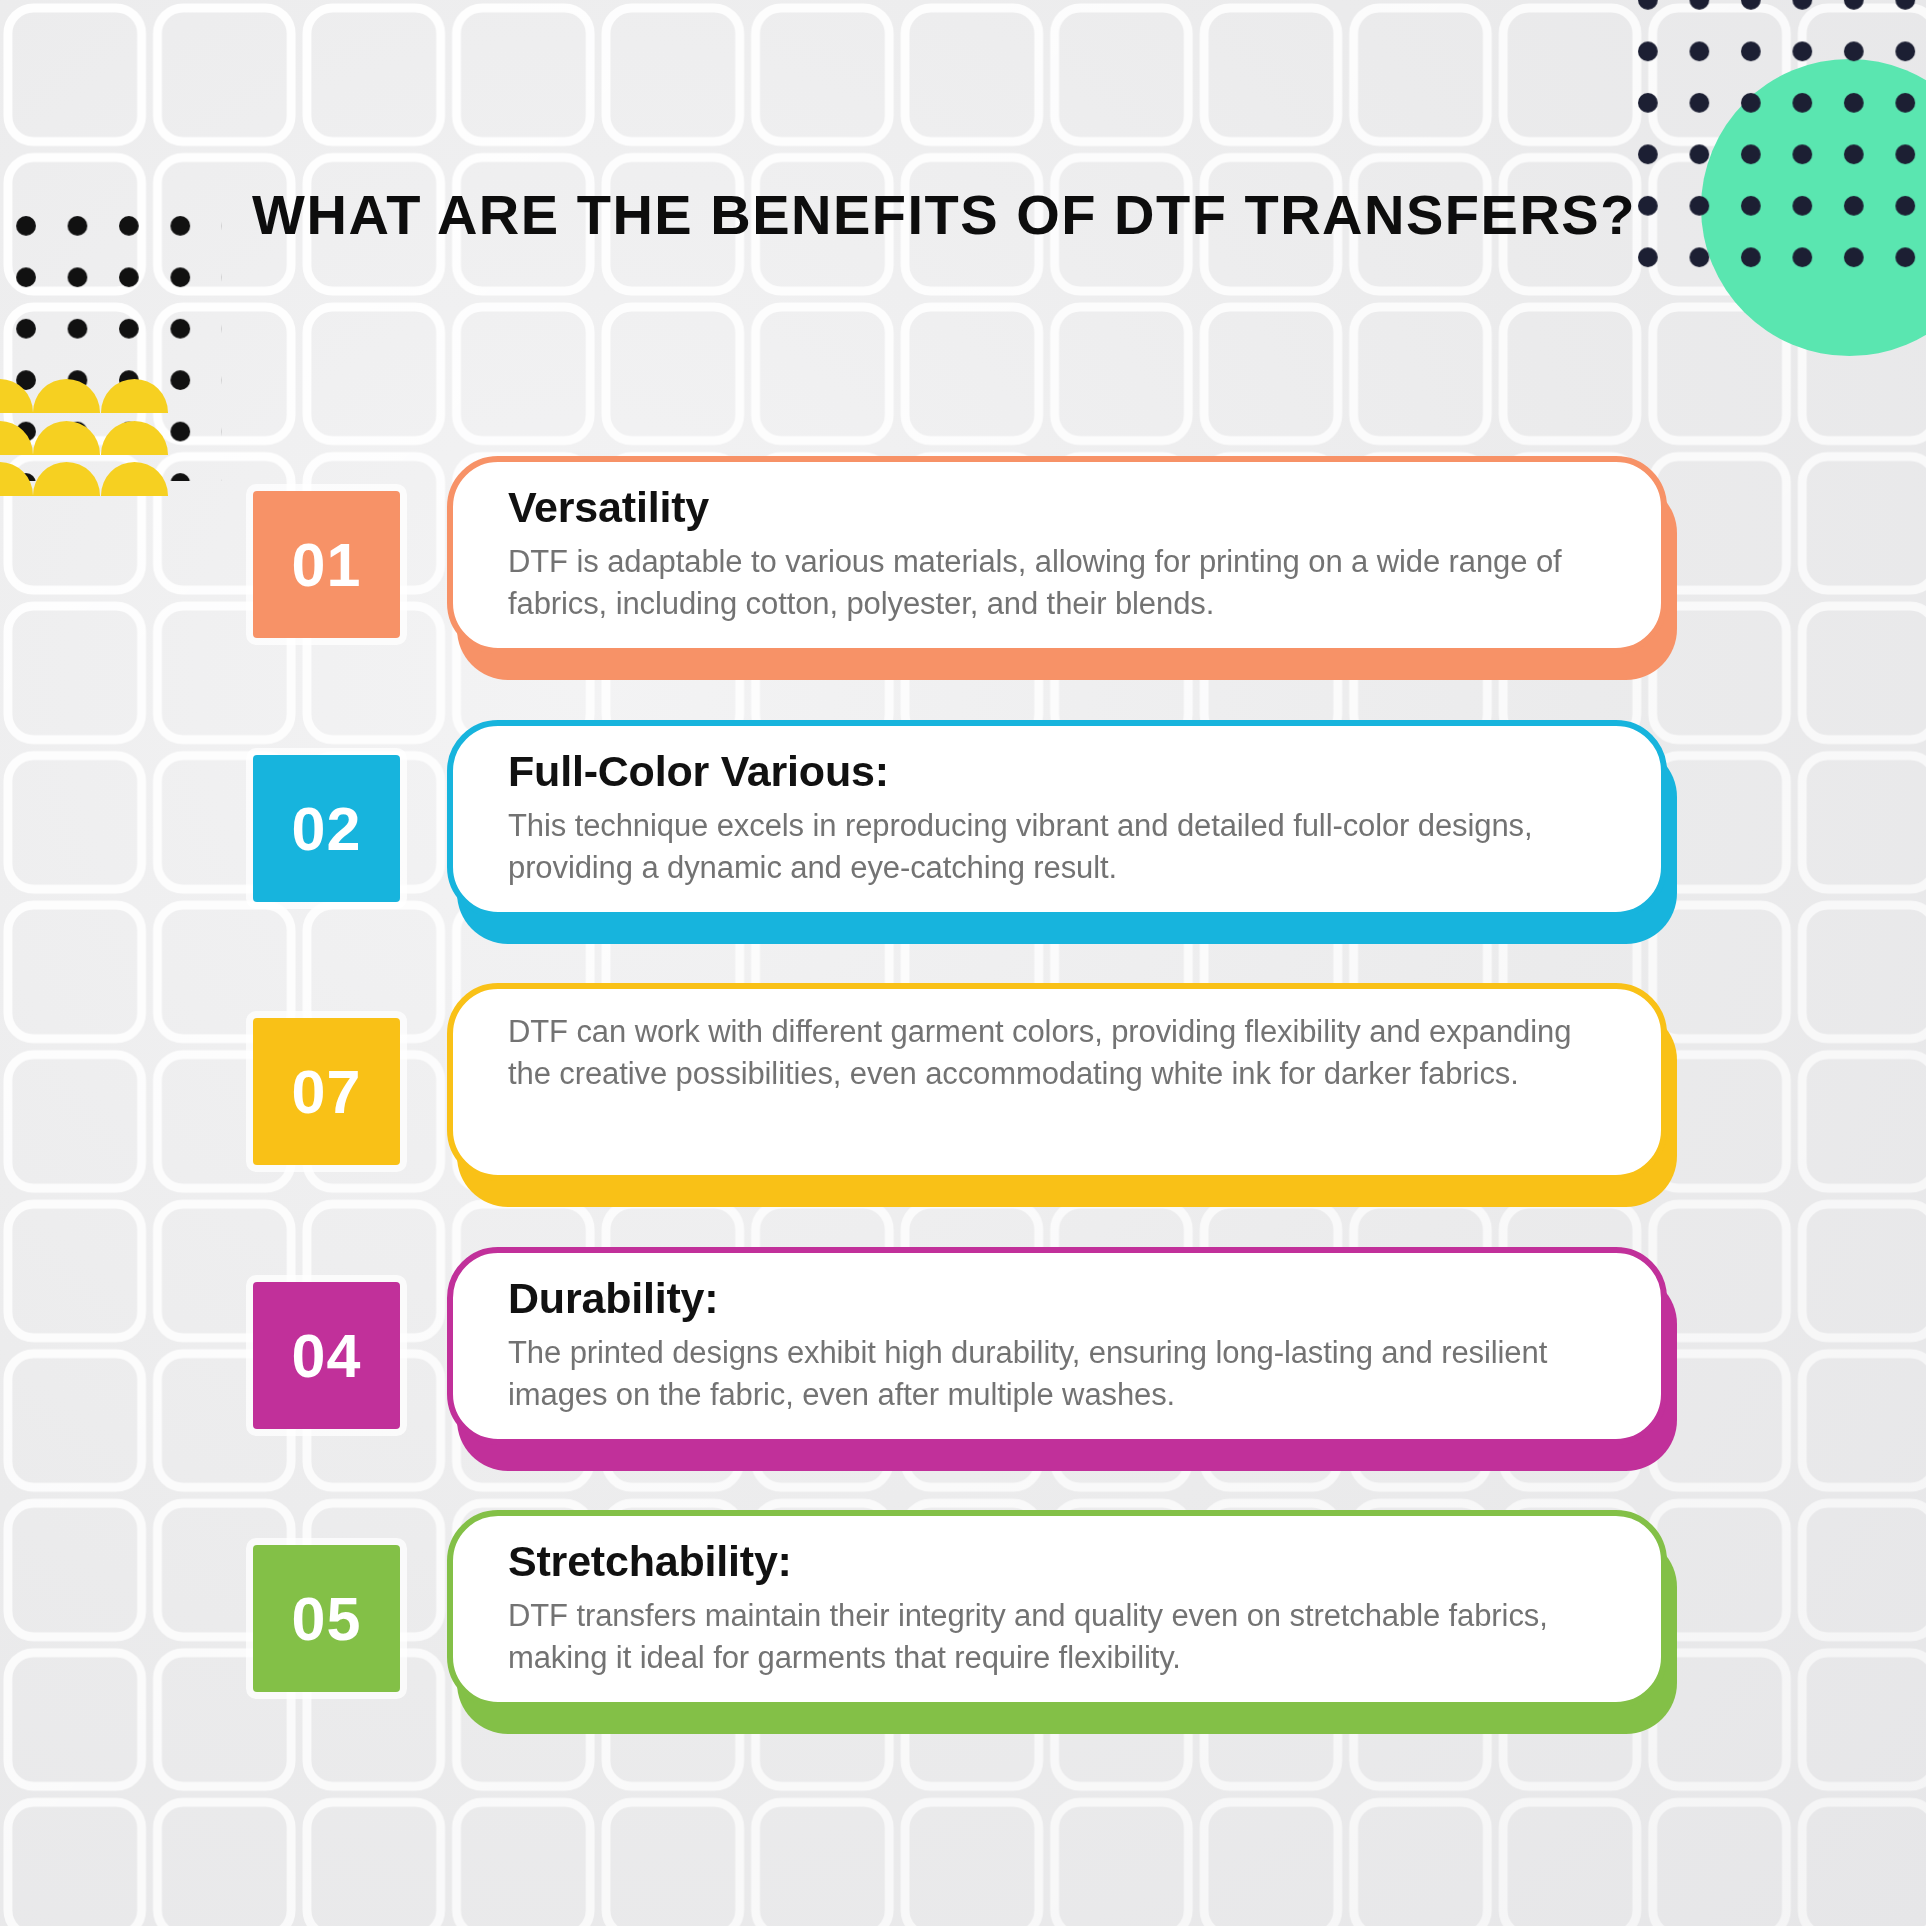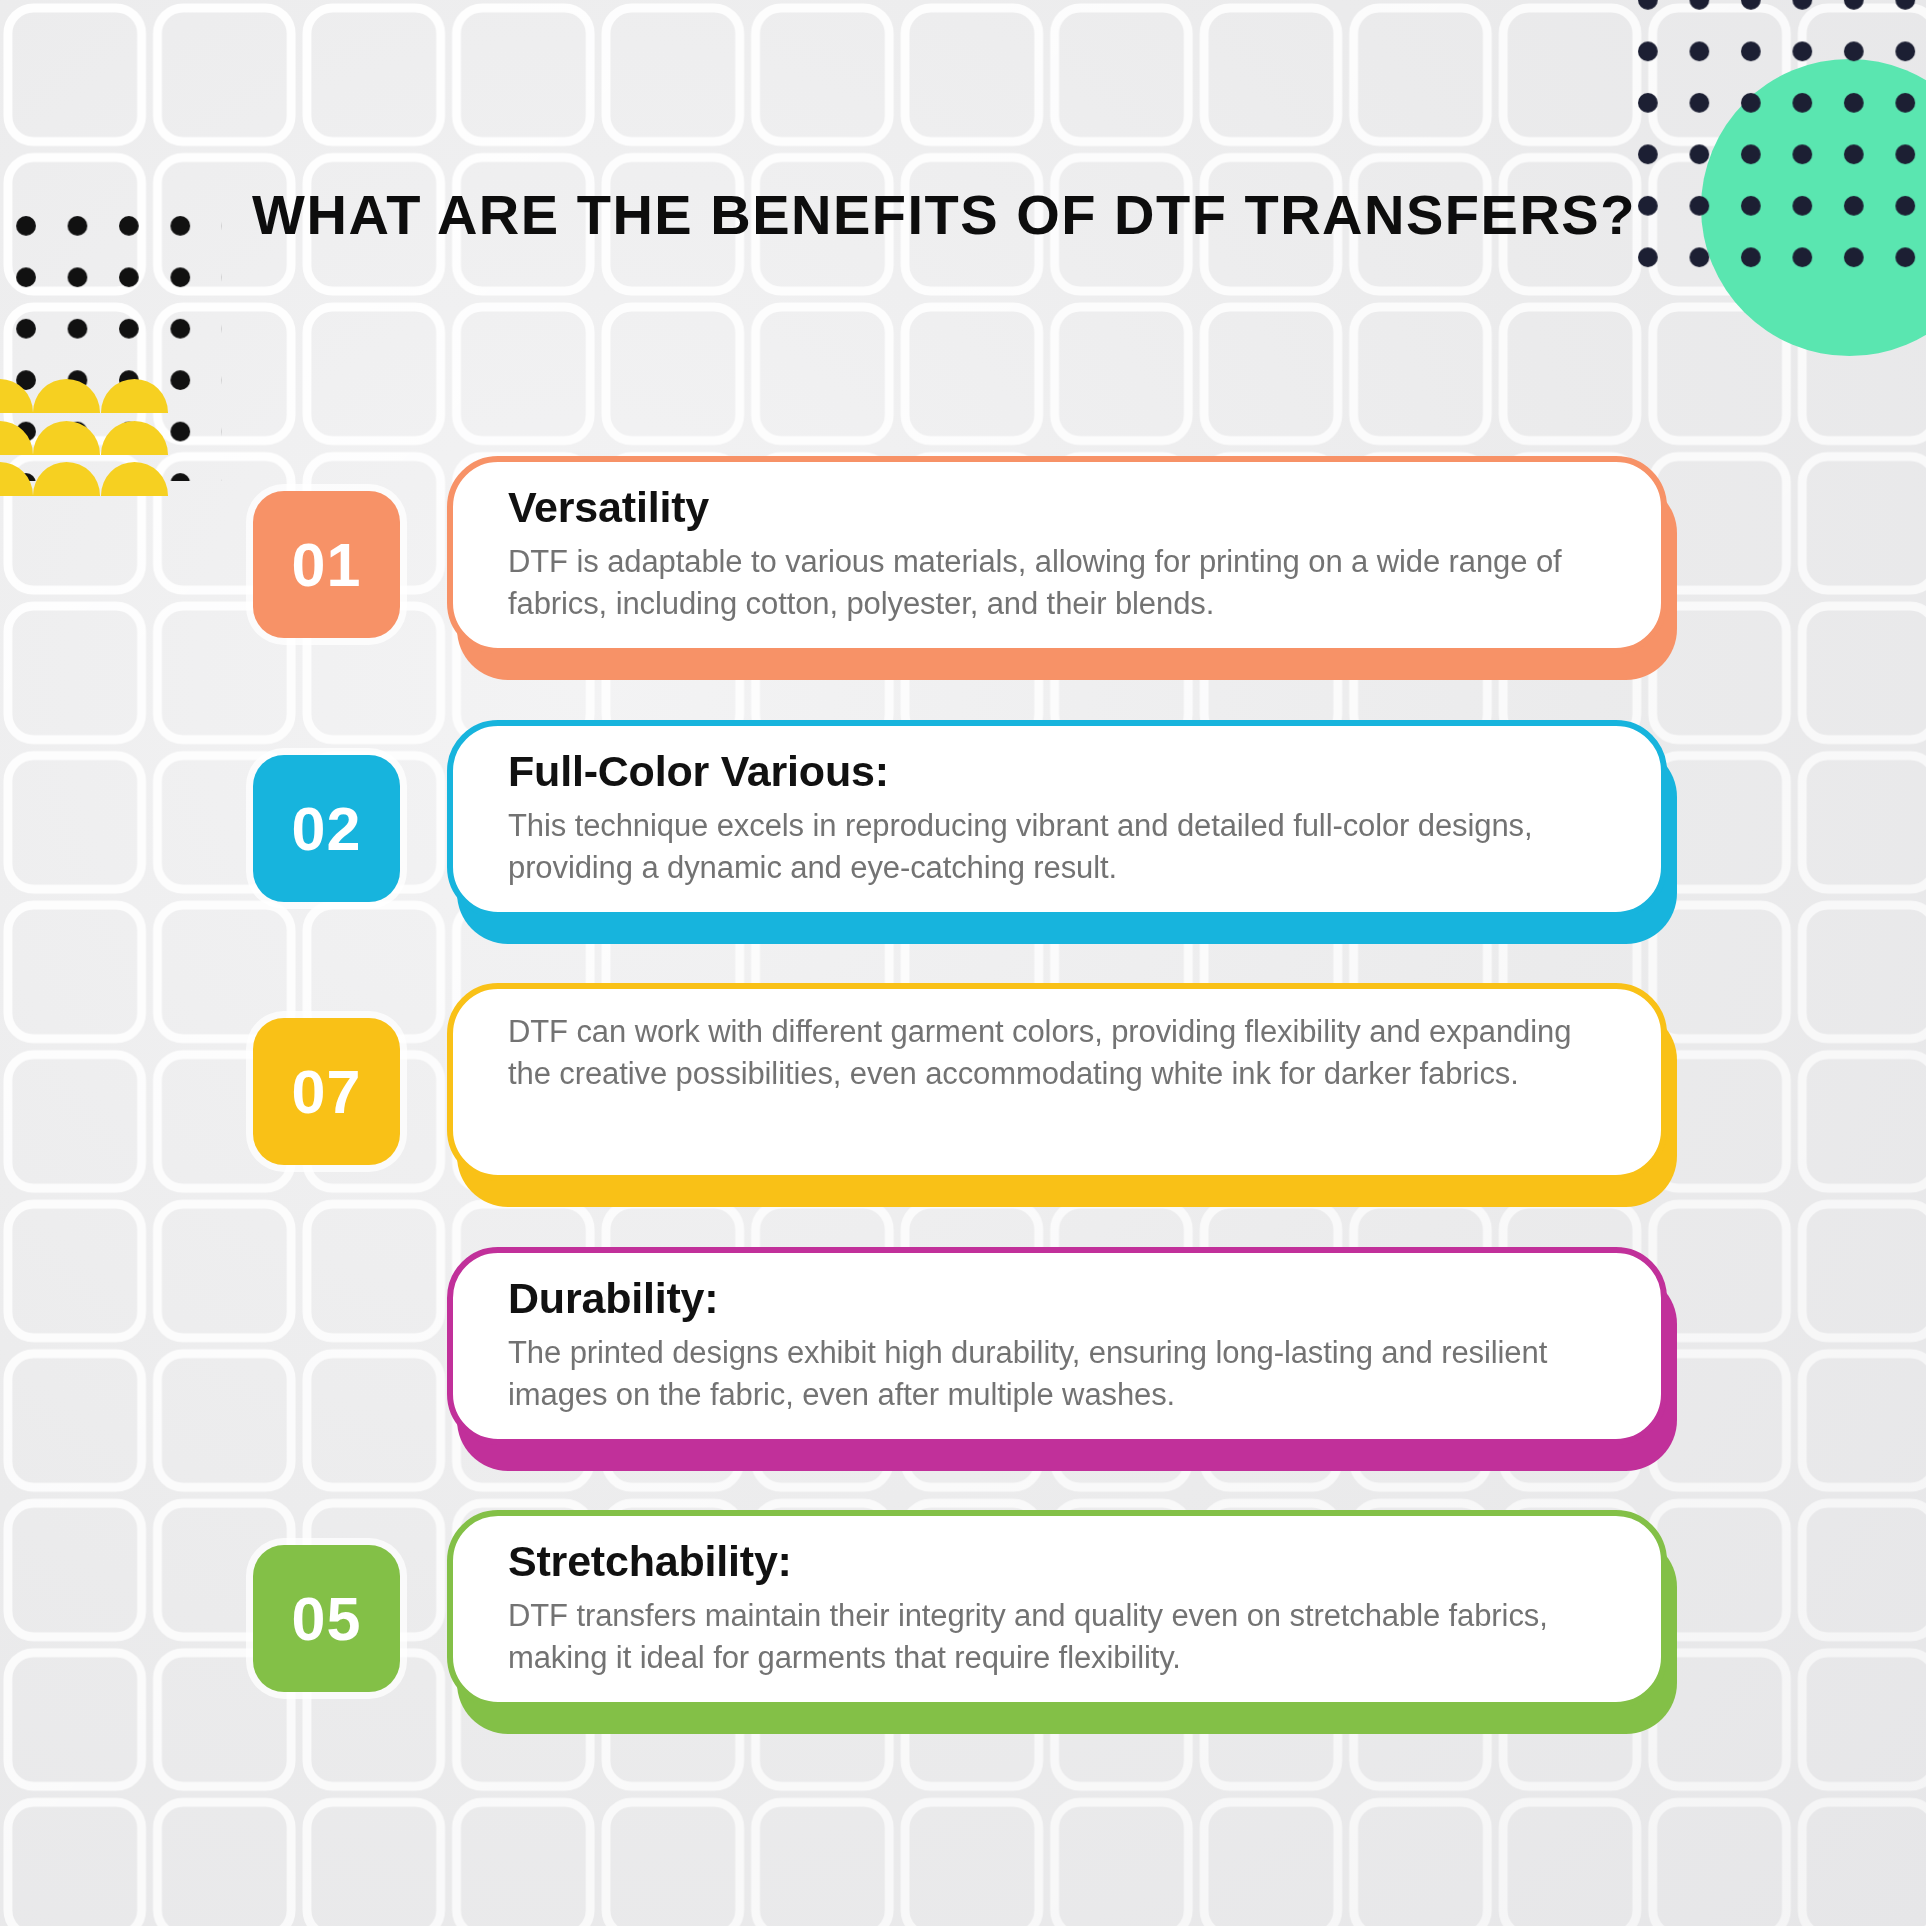--- a/index.html
+++ b/index.html
@@ -82,21 +82,21 @@
     left: 0;
     width: 1927px;
     height: 228px;
   }
 
   .badge {
     position: absolute;
     left: 253px;
     width: 147px;
     height: 147px;
-    border-radius: 31px;
+    border-radius: 4px;
     display: flex;
     align-items: center;
     justify-content: center;
     color: #ffffff;
     font-weight: 800;
     font-size: 61px;
     letter-spacing: 1px;
     box-shadow: 0 0 0 7px rgba(255,255,255,0.75);
     z-index: 2;
   }
@@ -237,20 +237,23 @@
     </div>
     <div class="card-wrap" style="top:6px;">
       <div class="card-shadow" style="background: rgb(249, 193, 23);"></div>
       <div class="card" style="border-color: rgb(249, 193, 23);">
         <p>DTF can work with different garment colors, providing flexibility and expanding the creative possibilities, even accommodating white ink for darker fabrics.</p>
       </div>
     </div>
   </div>
 
   <div class="row" style="top:1241px;">
+    <div class="badge" style="top: 41px; background: rgb(193, 48, 154);">
+      <span>04</span>
+    </div>
     <div class="card-wrap" style="top:6px;">
       <div class="card-shadow" style="background: rgb(193, 48, 154);"></div>
       <div class="card" style="border-color: rgb(193, 48, 154);">
         <h3>Durability:</h3>
         <p>The printed designs exhibit high durability, ensuring long-lasting and resilient images on the fabric, even after multiple washes.</p>
       </div>
     </div>
   </div>
 
   <div class="row" style="top:1504px;">

